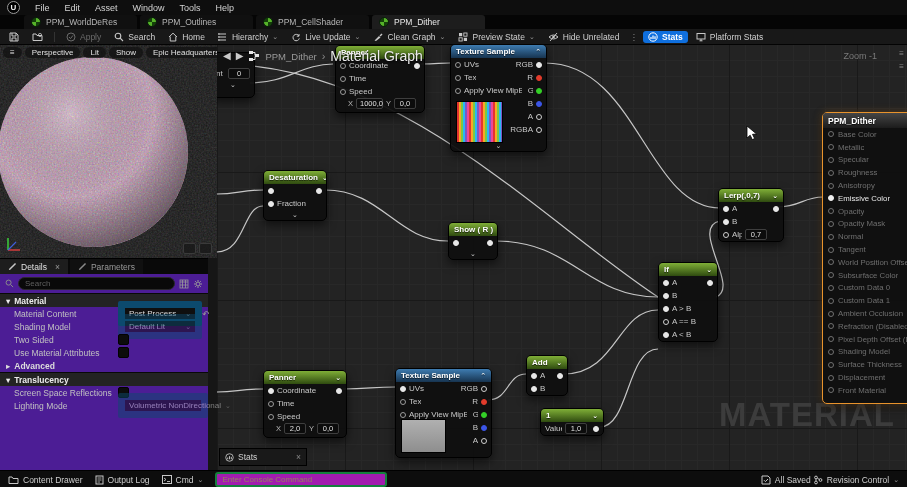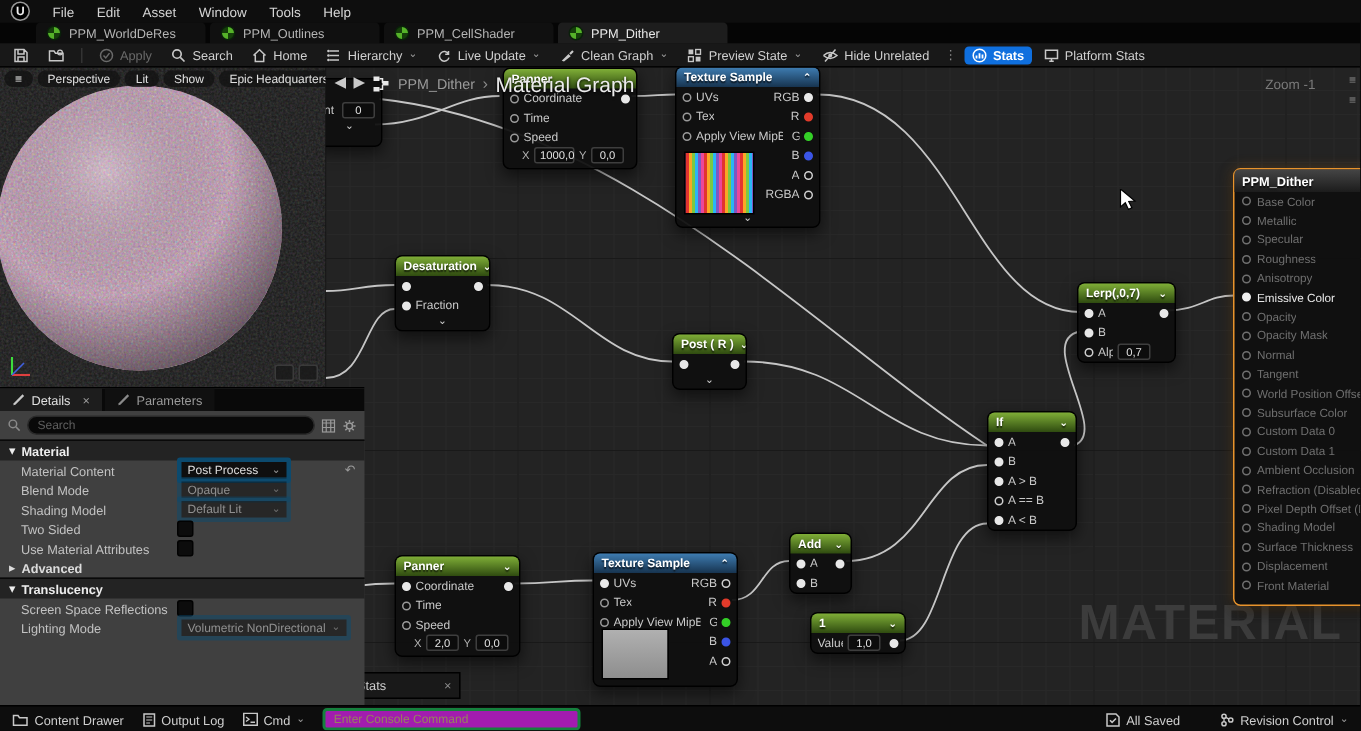--- a/index.html
+++ b/index.html
@@ -33,37 +33,37 @@
   .kebab{color:#8a8a8a;padding:0 2px}
   
   .viewport{position:absolute;left:0;top:44px;width:217px;height:214px;background:#101010;overflow:hidden;z-index:10}
   .vp-pills{position:absolute;top:3px;left:3px;display:flex;gap:3px;z-index:4}
   .pill{background:rgba(18,18,18,.78);border-radius:8px;padding:1px 7px;font-size:8px;color:#e0e0e0;
         display:flex;align-items:center;gap:3px;white-space:nowrap}
   .vp-btns{position:absolute;right:5px;bottom:4px;display:flex;gap:3px;z-index:4}
   .vp-btn{width:11px;height:9px;background:rgba(25,25,25,.8);border:1px solid #3a3a3a;border-radius:2px}
   .gizmo{position:absolute;left:4px;bottom:4px;z-index:4}
   
-  .details{position:absolute;left:0;top:258px;width:243px;height:212px;background:#404040;
+  .details{position:absolute;left:0;top:258px;width:208px;height:212px;background:#4c1d95;
            border-top:1px solid #000;font-size:8.5px;z-index:10}
   .dtabs{height:15px;background:#090909;display:flex;gap:2px;align-items:stretch}
   .dtab{display:flex;align-items:center;gap:4px;padding:0 8px;background:#1d1d1d;color:#e0e0e0}
   .dtab.inactive{background:#101010;color:#9a9a9a}
   .dtab .close{color:#9a9a9a;margin-left:4px}
   .dsearch{display:flex;align-items:center;gap:4px;padding:3px 5px}
   .sinput{flex:1;background:#090909;border:1px solid #2a2a2a;border-radius:8px;height:11px;color:#ccc;
           font-size:8px;padding:0 6px;outline:none;min-width:0;
           font-family:"Liberation Sans","DejaVu Sans",sans-serif}
   .sinput::placeholder{color:#5f5f5f}
   .cat{height:13px;background:#232323;display:flex;align-items:center;gap:4px;padding:0 6px;
        font-weight:bold;color:#ededed;border-top:1px solid #090909}
   .subcat{display:flex;gap:4px;padding:0 6px;align-items:center;height:13px;color:#dcdcdc;font-weight:bold}
   .drow{display:flex;align-items:center;height:13px;padding-left:14px}
   .dlabel{width:104px;flex:none;color:#c2c2c2;white-space:nowrap;overflow:hidden}
-  .dd{background:#0f0f0f;border:3px solid #0c4a6e;border-radius:2px;height:11px;display:flex;
+  .dd{background:#0f0f0f;border:7px solid #0c4a6e;border-radius:2px;height:11px;display:flex;
       align-items:center;gap:4px;padding:0 4px;min-width:62px;justify-content:space-between;
       font-size:8px;color:#ddd;white-space:nowrap}
   .dd.dim{opacity:.5}
   .cb{width:9px;height:9px;background:#0c0c0c;border:1px solid #020202;border-radius:2px;position:relative;flex:none}
   .cb.checked::after{content:"✓";position:absolute;left:0px;top:-2px;color:#29a3f1;font-weight:bold;font-size:9px}
   .reset{margin-left:auto;margin-right:6px;color:#9a9a9a}
   .ss-row{display:flex;padding-left:14px;gap:6px;align-items:flex-start;height:27px;margin-top:1px}
   .ss-thumb{width:24px;height:22px;background:#050505;border:1px solid #000;border-bottom:2px solid #c98a2b;
             color:#ddd;font-size:6.5px;display:flex;align-items:center;justify-content:center;flex:none}
   .ss-col{display:flex;flex-direction:column;gap:2px}
@@ -115,21 +115,21 @@
            font-size:7.8px;white-space:nowrap}
   .ppm-row.dim{color:#6f6f6f}
   .cursor{position:absolute;left:529px;top:82px;z-index:9}
   
   .statusbar{position:absolute;left:0;top:470px;right:0;height:17px;background:#0d0d0d;border-top:1px solid #000;
              display:flex;align-items:center;gap:12px;padding:0 8px;font-size:8.5px;color:#cfcfcf;z-index:20}
   .sb-item{display:flex;align-items:center;gap:4px;white-space:nowrap}
   .console{background:#a21caf;border:2px solid #15803d;border-radius:3px;height:11px;width:158px;color:#cfcfcf;
            font-size:8px;padding:0 5px;outline:none;font-family:"Liberation Sans","DejaVu Sans",sans-serif}
   .console::placeholder{color:#96825f}
-  .sb-right{margin-left:auto;display:flex;gap:26px;align-items:flex-end}
+  .sb-right{margin-left:auto;display:flex;gap:2px;align-items:flex-end}
   svg.icon{display:block}
 </style>
 </head>
 <body>
 
 <div class="root">
 
   <div class="menubar">
     <span class="logo">U</span>
     <span style="display:flex;gap:15px">
@@ -342,27 +342,20 @@
     </div>
     <div class="drow">
       <span class="dlabel">Material Content</span>
       <span class="dd">
         <span>Post Process</span>
         <span class="chev">⌄</span>
       </span>
       <span class="reset">↶</span>
     </div>
     <div class="drow">
-      <span class="dlabel">Blend Mode</span>
-      <span class="dd dim">
-        <span>Opaque</span>
-        <span class="chev">⌄</span>
-      </span>
-    </div>
-    <div class="drow">
       <span class="dlabel">Shading Model</span>
       <span class="dd dim">
         <span>Default Lit</span>
         <span class="chev">⌄</span>
       </span>
     </div>
     <div class="drow">
       <span class="dlabel">Two Sided</span>
       <span class="cb"></span>
     </div>
@@ -560,21 +553,21 @@
             <span class="plbl">Fraction</span>
             <span class="flex1"></span>
             <span class="pin" style="visibility: hidden;"></span>
           </div>
         </div>
       <div class="nfoot">⌄</div>
     </div>
 
     <div class="node" style="left:231px;top:178px;width:48px">
       <div class="nhdr green">
-          <span>Post ( R )</span>
+          <span>Show ( R )</span>
           <span class="nchev">⌄</span>
         </div>
       <div>
 
           <div class="prow">
             <span class="pin" style="border-color: rgb(232, 232, 232); background: rgb(232, 232, 232);"></span>
             <span class="flex1"></span>
             <span class="pin" style="border-color: rgb(232, 232, 232); background: rgb(232, 232, 232);"></span>
           </div>
         </div>
@@ -607,21 +600,21 @@
           <div class="prow">
             <span class="pin" style="border-color: rgb(207, 207, 207);"></span>
             <span class="plbl">Alpha</span>
             <span class="vbox">0,7</span>
             <span class="flex1"></span>
             <span class="pin" style="visibility: hidden;"></span>
           </div>
         </div>
     </div>
 
-    <div class="node" style="left:441px;top:230px;width:58px">
+    <div class="node" style="left:441px;top:218px;width:58px">
       <div class="nhdr green">
           <span>If</span>
           <span class="nchev">⌄</span>
         </div>
       <div>
 
           <div class="prow">
             <span class="pin" style="border-color: rgb(232, 232, 232); background: rgb(232, 232, 232);"></span>
             <span class="plbl">A</span>
             <span class="flex1"></span>

